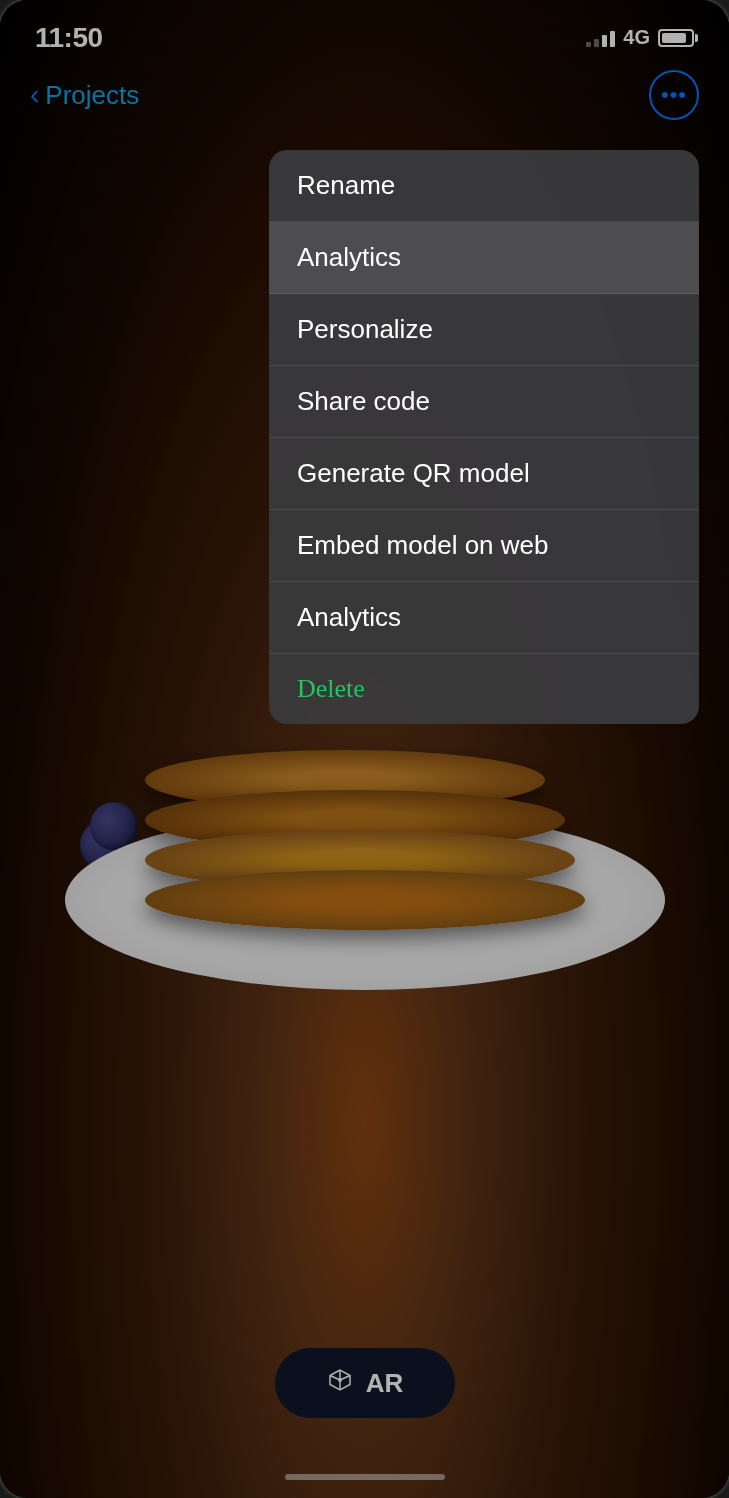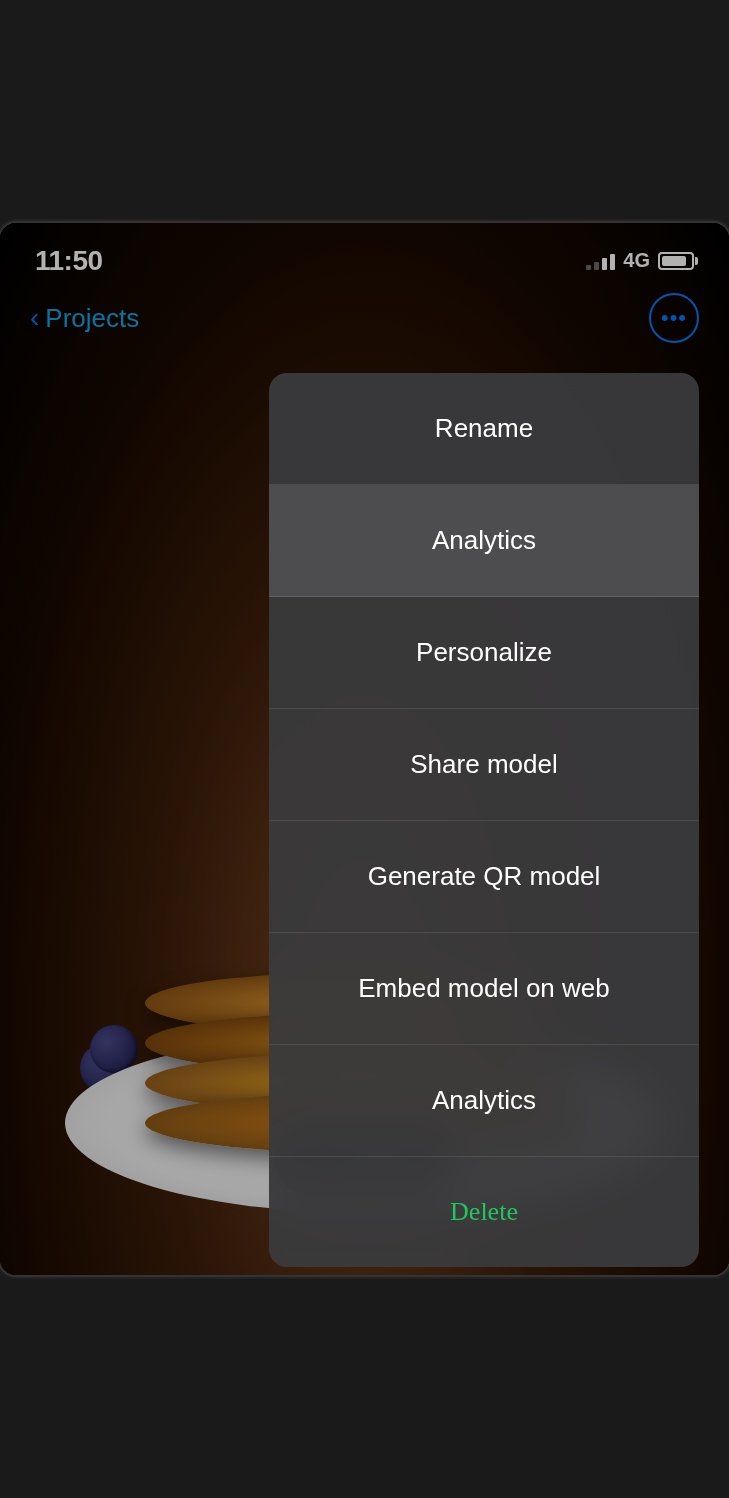--- a/index.html
+++ b/index.html
@@ -8,23 +8,23 @@
       background: #1a1a1a;
       display: flex;
       justify-content: center;
       align-items: center;
       min-height: 100vh;
       font-family: -apple-system, BlinkMacSystemFont, 'SF Pro Display', 'Helvetica Neue', sans-serif;
     }
 
     .phone-frame {
       width: 729px;
-      height: 1052px;
+      height: 1498px;
       background: #000;
-      border-radius: 16px;
+      border-radius: 28px;
       position: relative;
       overflow: hidden;
       box-shadow: 0 0 0 2px #333, 0 0 0 4px #222, inset 0 0 30px rgba(0,0,0,0.8);
     }
 
     
     .background-image {
       position: absolute;
       top: 0;
       left: 0;
@@ -224,25 +224,24 @@
       right: 30px;
       width: 430px;
       background: rgba(58, 58, 60, 0.95);
       border-radius: 18px;
       overflow: hidden;
       z-index: 200;
       backdrop-filter: blur(20px);
     }
 
     .menu-item {
-      padding: 40px 28px;
+      padding: 20px 28px;
       border-bottom: 1px solid rgba(255,255,255,0.1);
       cursor: pointer;
       transition: background 0.15s;
-      text-align: center;
     }
 
     .menu-item:last-child {
       border-bottom: none;
     }
 
     .menu-item-text {
       font-size: 26px;
       color: #ffffff;
       font-weight: 400;
@@ -365,21 +364,21 @@
     <div class="menu-item">
       <span class="menu-item-text">Rename</span>
     </div>
     <div class="menu-item highlighted">
       <span class="menu-item-text">Analytics</span>
     </div>
     <div class="menu-item">
       <span class="menu-item-text">Personalize</span>
     </div>
     <div class="menu-item">
-      <span class="menu-item-text">Share model</span>
+      <span class="menu-item-text">Share code</span>
     </div>
     <div class="menu-item">
       <span class="menu-item-text">Generate QR model</span>
     </div>
     <div class="menu-item">
       <span class="menu-item-text">Embed model on web</span>
     </div>
     <div class="menu-item">
       <span class="menu-item-text">Analytics</span>
     </div>

